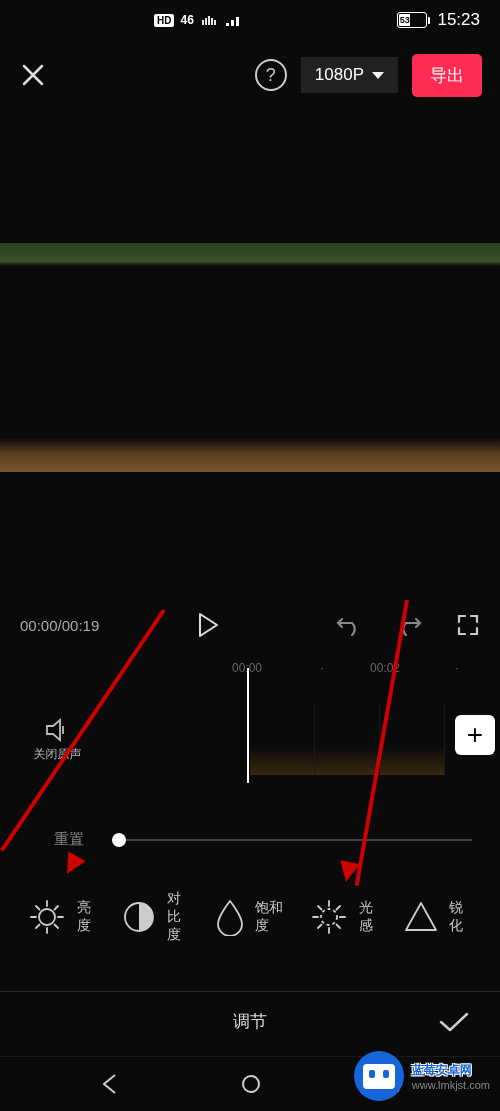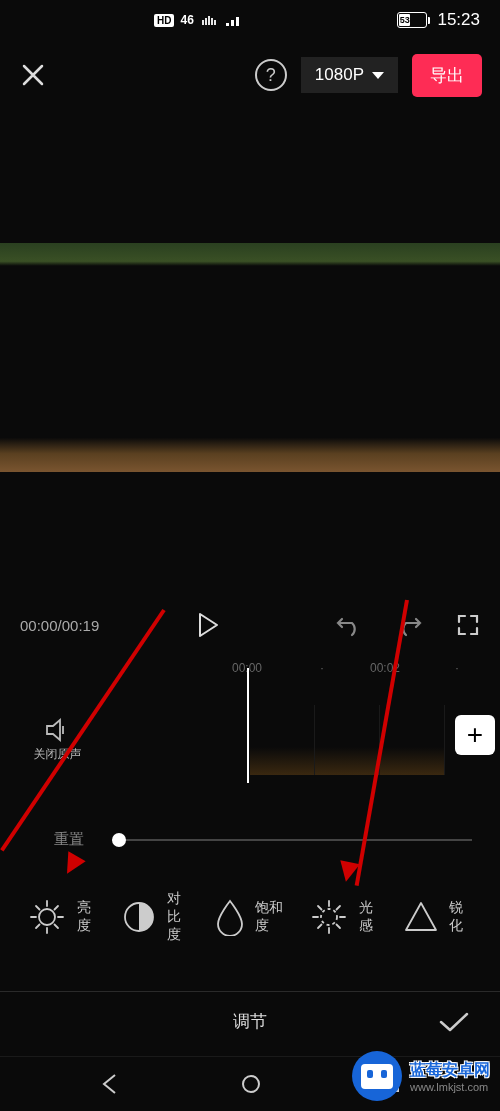--- a/index.html
+++ b/index.html
@@ -63,21 +63,21 @@
 .a2-line { position: absolute; width: 4px; height: 290px; background: #d00000; left: 405px; top: 600px; transform: rotate(10deg); transform-origin: top; }
 .a2-head { position: absolute; left: 338px; top: 862px; width: 0; height: 0; border-left: 10px solid transparent; border-right: 10px solid transparent; border-top: 20px solid #d00000; transform: rotate(12deg); }
 
 .watermark { position: absolute; bottom: 10px; right: 10px; display: flex; align-items: center; gap: 8px; }
 .wm-circle { width: 50px; height: 50px; background: #1765d8; border-radius: 50%; display: flex; align-items: center; justify-content: center; position: relative; }
 .wm-robot { width: 32px; height: 25px; background: #fff; border-radius: 4px; position: relative; }
 .wm-robot::before, .wm-robot::after { content: ""; position: absolute; top: 6px; width: 6px; height: 8px; background: #1765d8; border-radius: 2px; }
 .wm-robot::before { left: 6px; }
 .wm-robot::after { right: 6px; }
 .wm-text { display: flex; flex-direction: column; }
-.wm-main { font-size: 16px; font-weight: bold; color: #1765d8; text-shadow: 1px 1px 0 #fff, -1px -1px 0 #fff, 1px -1px 0 #fff, -1px 1px 0 #fff; }
+.wm-main { font-size: 12px; font-weight: bold; color: #1765d8; text-shadow: 1px 1px 0 #fff, -1px -1px 0 #fff, 1px -1px 0 #fff, -1px 1px 0 #fff; }
 .wm-sub { font-size: 11px; color: #888; }
 </style>
 </head>
 <body>
 
 <div class="status-bar">
   <div class="status-left">
     <span class="hd-badge">HD</span>
     <span class="signal-text">46</span>
     <svg width="18" height="14" viewBox="0 0 18 14">

